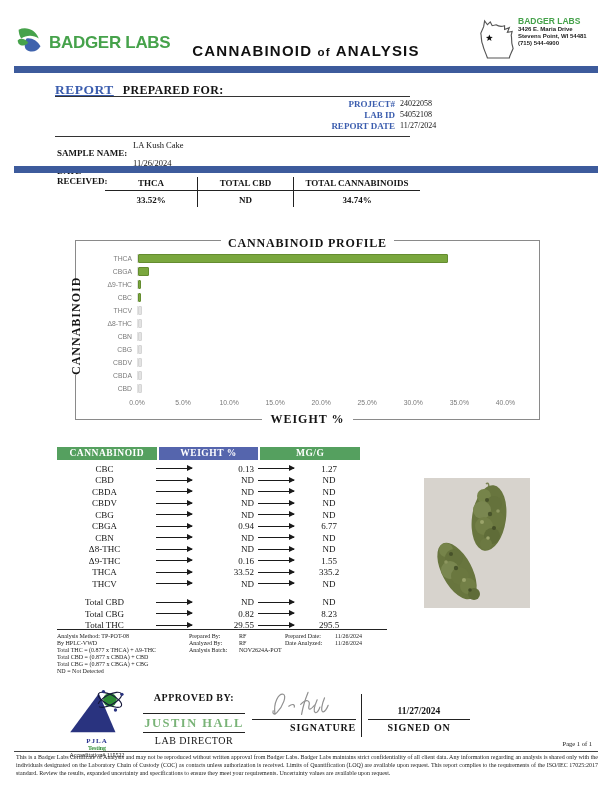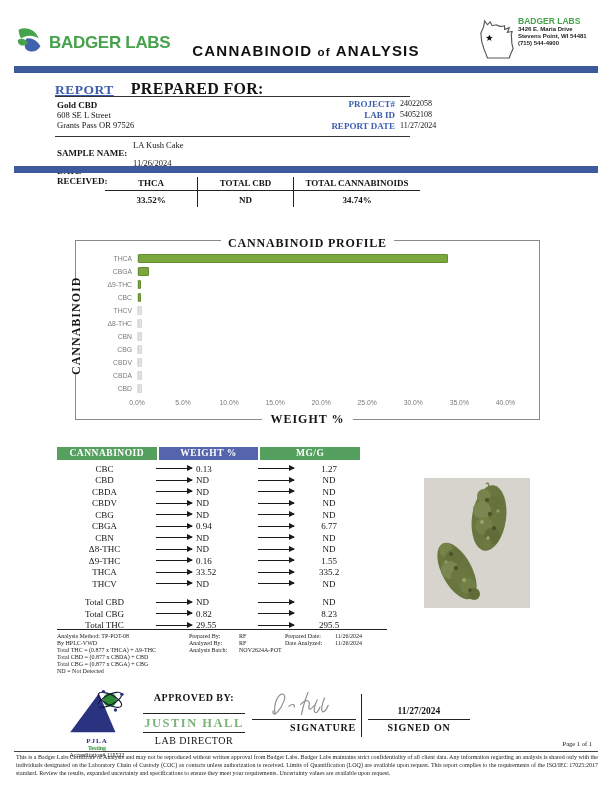--- a/index.html
+++ b/index.html
@@ -17,21 +17,21 @@
   .hdr-title .of{font-size:11.5px;}
   .hdr-right{left:477px;top:17px;display:flex;gap:3px;align-items:flex-start;}
   .lab-name{font-family:"Liberation Sans",sans-serif;font-weight:700;font-size:8.5px;color:#46a24b;line-height:9px;}
   .lab-addr{font-family:"Liberation Sans",sans-serif;font-weight:700;font-size:6px;color:#222;line-height:7px;}
   .blue-bar{left:14px;right:14px;height:7px;background:#3d5b9c;}
   .bar1{top:66px;} .bar2{top:166px;}
 
   
   .report-heading{left:55px;top:80px;}
   .rw{font-size:13.5px;font-weight:bold;color:#3b5dae;text-decoration:underline;letter-spacing:0.5px;}
-  .rr{font-size:16px;font-weight:bold;margin-left:13px;letter-spacing:0.3px;}
+  .rr{font-size:12px;font-weight:bold;margin-left:5px;letter-spacing:0.3px;}
   .rule1{left:55px;top:96px;width:355px;border-top:1.6px solid #333;}
   .rule2{left:55px;top:136px;width:355px;border-top:1.1px solid #333;}
   .client{left:57px;top:100px;font-size:8.5px;line-height:10px;}
   .client-name{font-weight:bold;font-size:9px;}
   .meta{left:262px;top:99px;width:200px;}
   .meta-row{display:flex;line-height:10.8px;}
   .meta-label{flex:1;text-align:right;color:#3b5dae;font-weight:bold;font-size:9px;}
   .meta-value{width:62px;text-align:left;padding-left:5px;font-size:8px;}
   .sample{left:57px;top:140px;}
   .sample-row{display:flex;line-height:10px;}
@@ -65,21 +65,21 @@
               font-family:"Liberation Sans",sans-serif;font-size:6.8px;color:#7a7a7a;}
 
   
   .rtable{left:57px;top:447px;width:303px;}
   .rt-head{display:flex;gap:2px;height:13px;margin-bottom:3px;}
   .rt-h{flex:1;color:#fff;font-weight:bold;font-size:9.5px;text-align:center;line-height:13px;letter-spacing:0.5px;}
   .rt-h:nth-child(1),.rt-h:nth-child(3){background:#55a05f;}
   .rt-h:nth-child(2){background:#5565ad;}
   .rt-row{display:flex;align-items:center;height:11.5px;font-size:9px;}
   .rt-name{width:95px;text-align:center;}
-  .rt-val{width:58px;text-align:left;}
+  .rt-val{width:58px;text-align:right;}
   .rt-mgg{width:62px;text-align:center;}
   .rt-arrow{flex:1;height:1.1px;background:#1a1a1a;position:relative;margin:0 4px;}
   .rt-arrow::after{content:"";position:absolute;right:-1px;top:-3px;width:0;height:0;
                    border-left:6px solid #1a1a1a;border-top:3.5px solid transparent;border-bottom:3.5px solid transparent;}
   .rt-totals{margin-top:7px;}
 
   
   .methods{left:57px;top:629px;width:330px;border-top:1.5px solid #222;padding-top:3px;
            display:flex;font-size:6px;line-height:7px;color:#222;}
   .m-left{width:132px;}
@@ -153,25 +153,20 @@
   </div>
 
   <div class="abs blue-bar bar1"></div>
 
   <div class="abs report-heading">
     <span class="rw">REPORT</span>
     <span class="rr">PREPARED FOR:</span>
   </div>
   <div class="abs rule1"></div>
 
-  <div class="abs client">
-    <div class="client-name">Gold CBD</div>
-    <div>608 SE L Street</div>
-    <div>Grants Pass OR 97526</div>
-  </div>
 
   <div class="abs meta">
 
   <div class="meta-row">
       <span class="meta-label">PROJECT#</span>
       <span class="meta-value">24022058</span>
     </div>
       <div class="meta-row">
       <span class="meta-label">LAB ID</span>
       <span class="meta-value">54052108</span>

